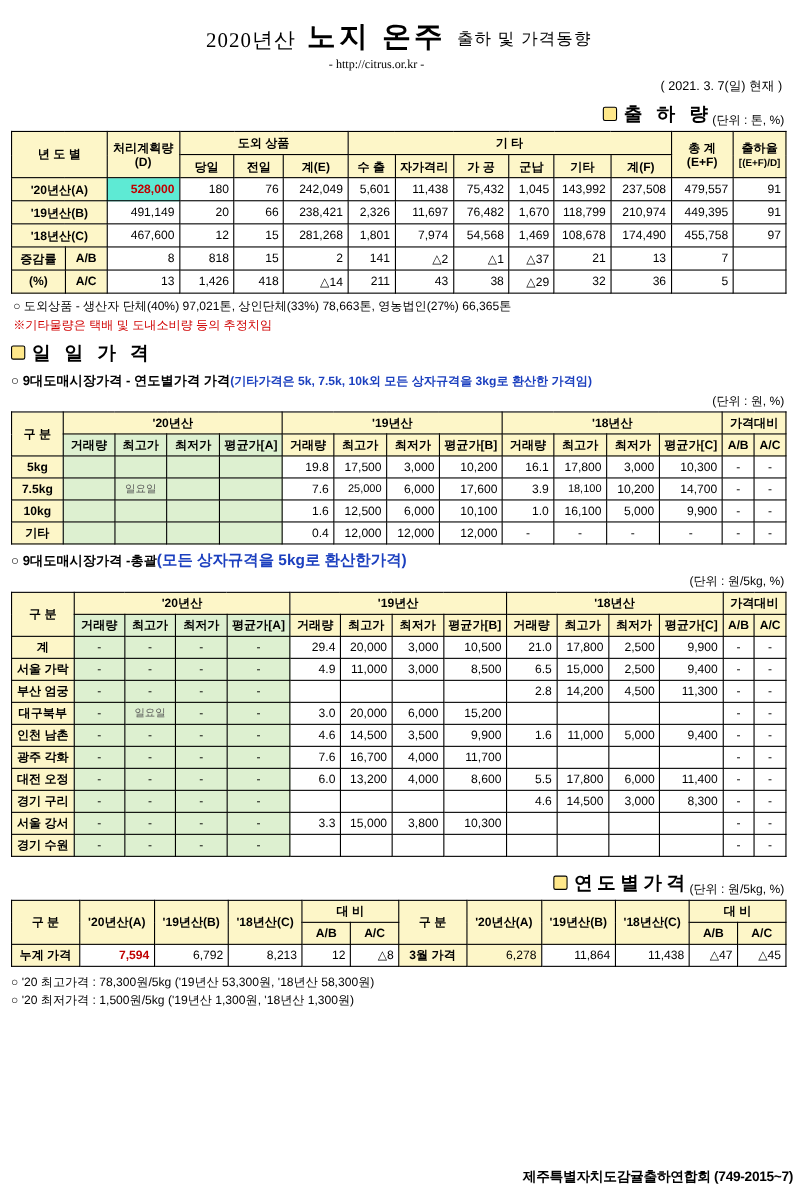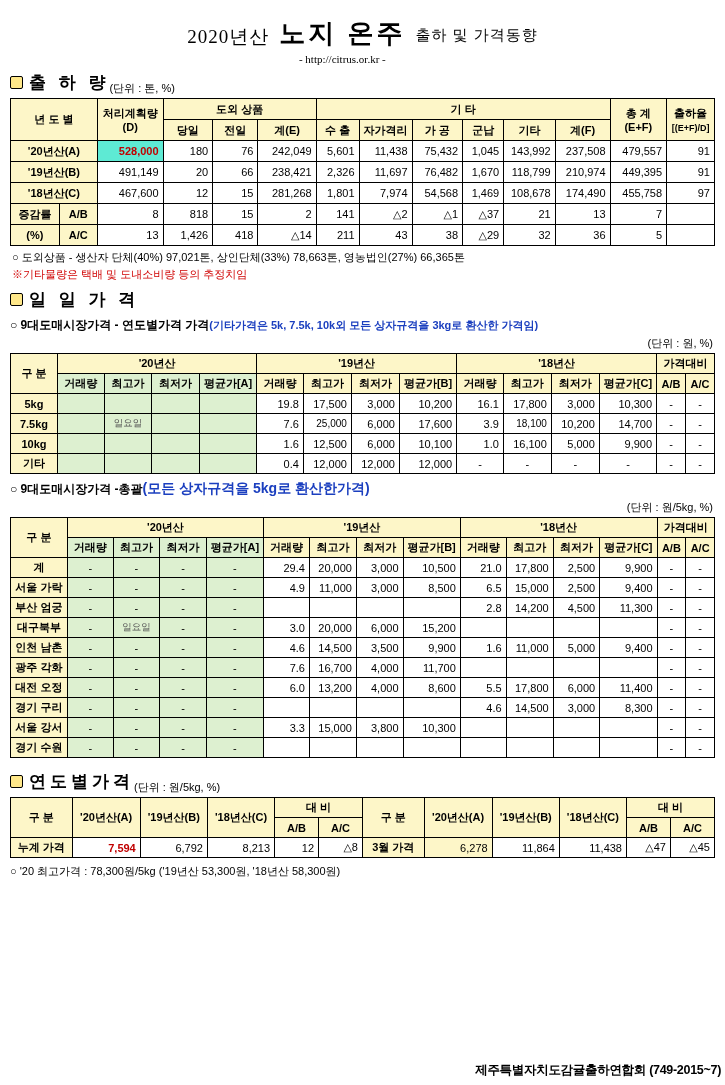--- a/index.html
+++ b/index.html
@@ -72,21 +72,21 @@
   .sec-title .txt {
     font-size: 17px;
     font-weight: bold;
     letter-spacing: 4px;
   }
   .unit-right {
     text-align: right;
     font-size: 11px;
     margin: 0 2px 2px 0;
   }
-  .row-between { display: flex; align-items: flex-end; justify-content: flex-start; }
+  .row-between { display: flex; align-items: flex-end; justify-content: flex-end; }
 
   
   table {
     border-collapse: collapse;
     width: 100%;
     font-size: 11px;
   }
   th, td {
     border: 1px solid #000;
     padding: 2px 4px;
@@ -138,20 +138,21 @@
 <div class="page">
 
   <div class="hdr">
     <div class="hdr-year">2020년산</div>
     <div class="hdr-mid">
       <div class="hdr-title">노지 온주</div>
       <div class="hdr-url">- http://citrus.or.kr -</div>
     </div>
     <div class="hdr-sub">출하 및 가격동향</div>
   </div>
+  <div class="hdr-date">( 2021. 3. 7(일) 현재 )</div>
 
   <div class="row-between">
     <div class="sec-title">
       <span class="mark"></span>
       <span class="txt">출 하 량</span>
     </div>
     <div class="unit-right">(단위 : 톤, %)</div>
   </div>
 
   <table class="t1">
@@ -685,16 +686,17 @@
       <td class="num">11,864</td>
       <td class="num">11,438</td>
       <td class="num">△47</td>
       <td class="num">△45</td>
     </tr>
   </tbody>
     </table>
 
   <div class="footer-notes">
     <div>○ '20 최고가격 : 78,300원/5kg ('19년산 53,300원, '18년산 58,300원)</div>
+    <div>○ '20 최저가격 :  1,500원/5kg ('19년산 1,300원, '18년산  1,300원)</div>
   </div>
 </div>
 
 <div class="org">제주특별자치도감귤출하연합회 (749-2015~7)</div>
 
 </body></html>

